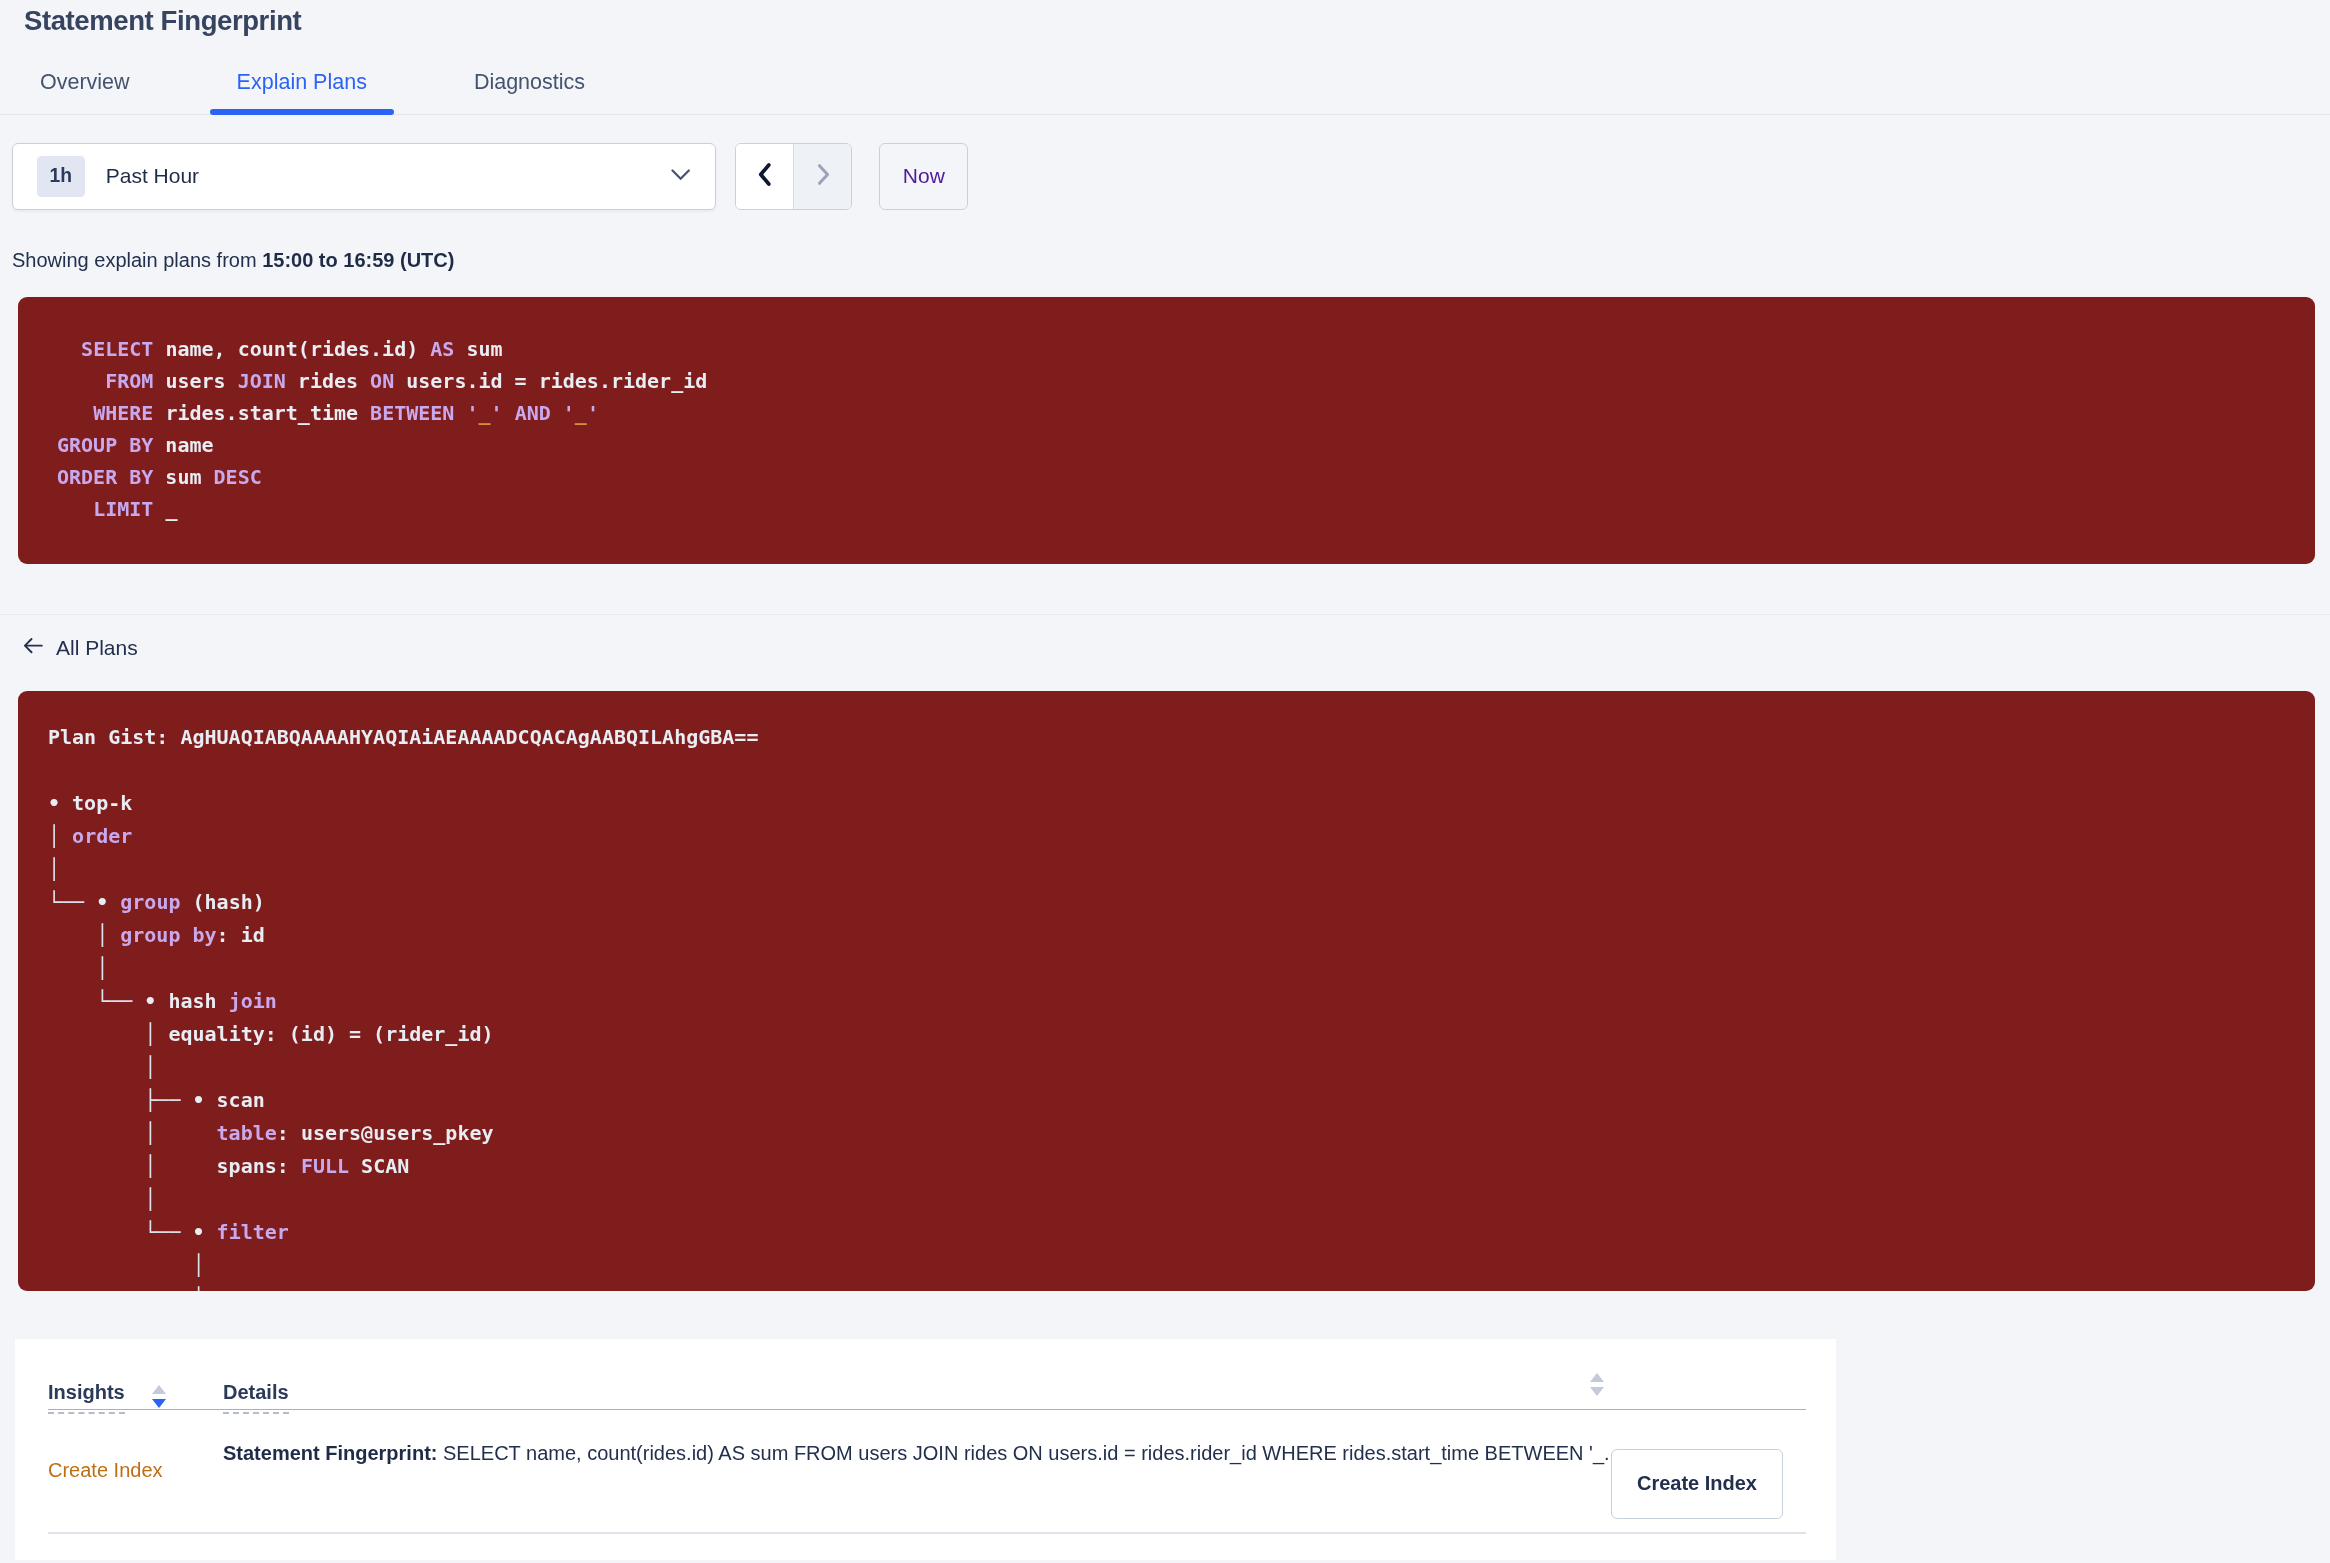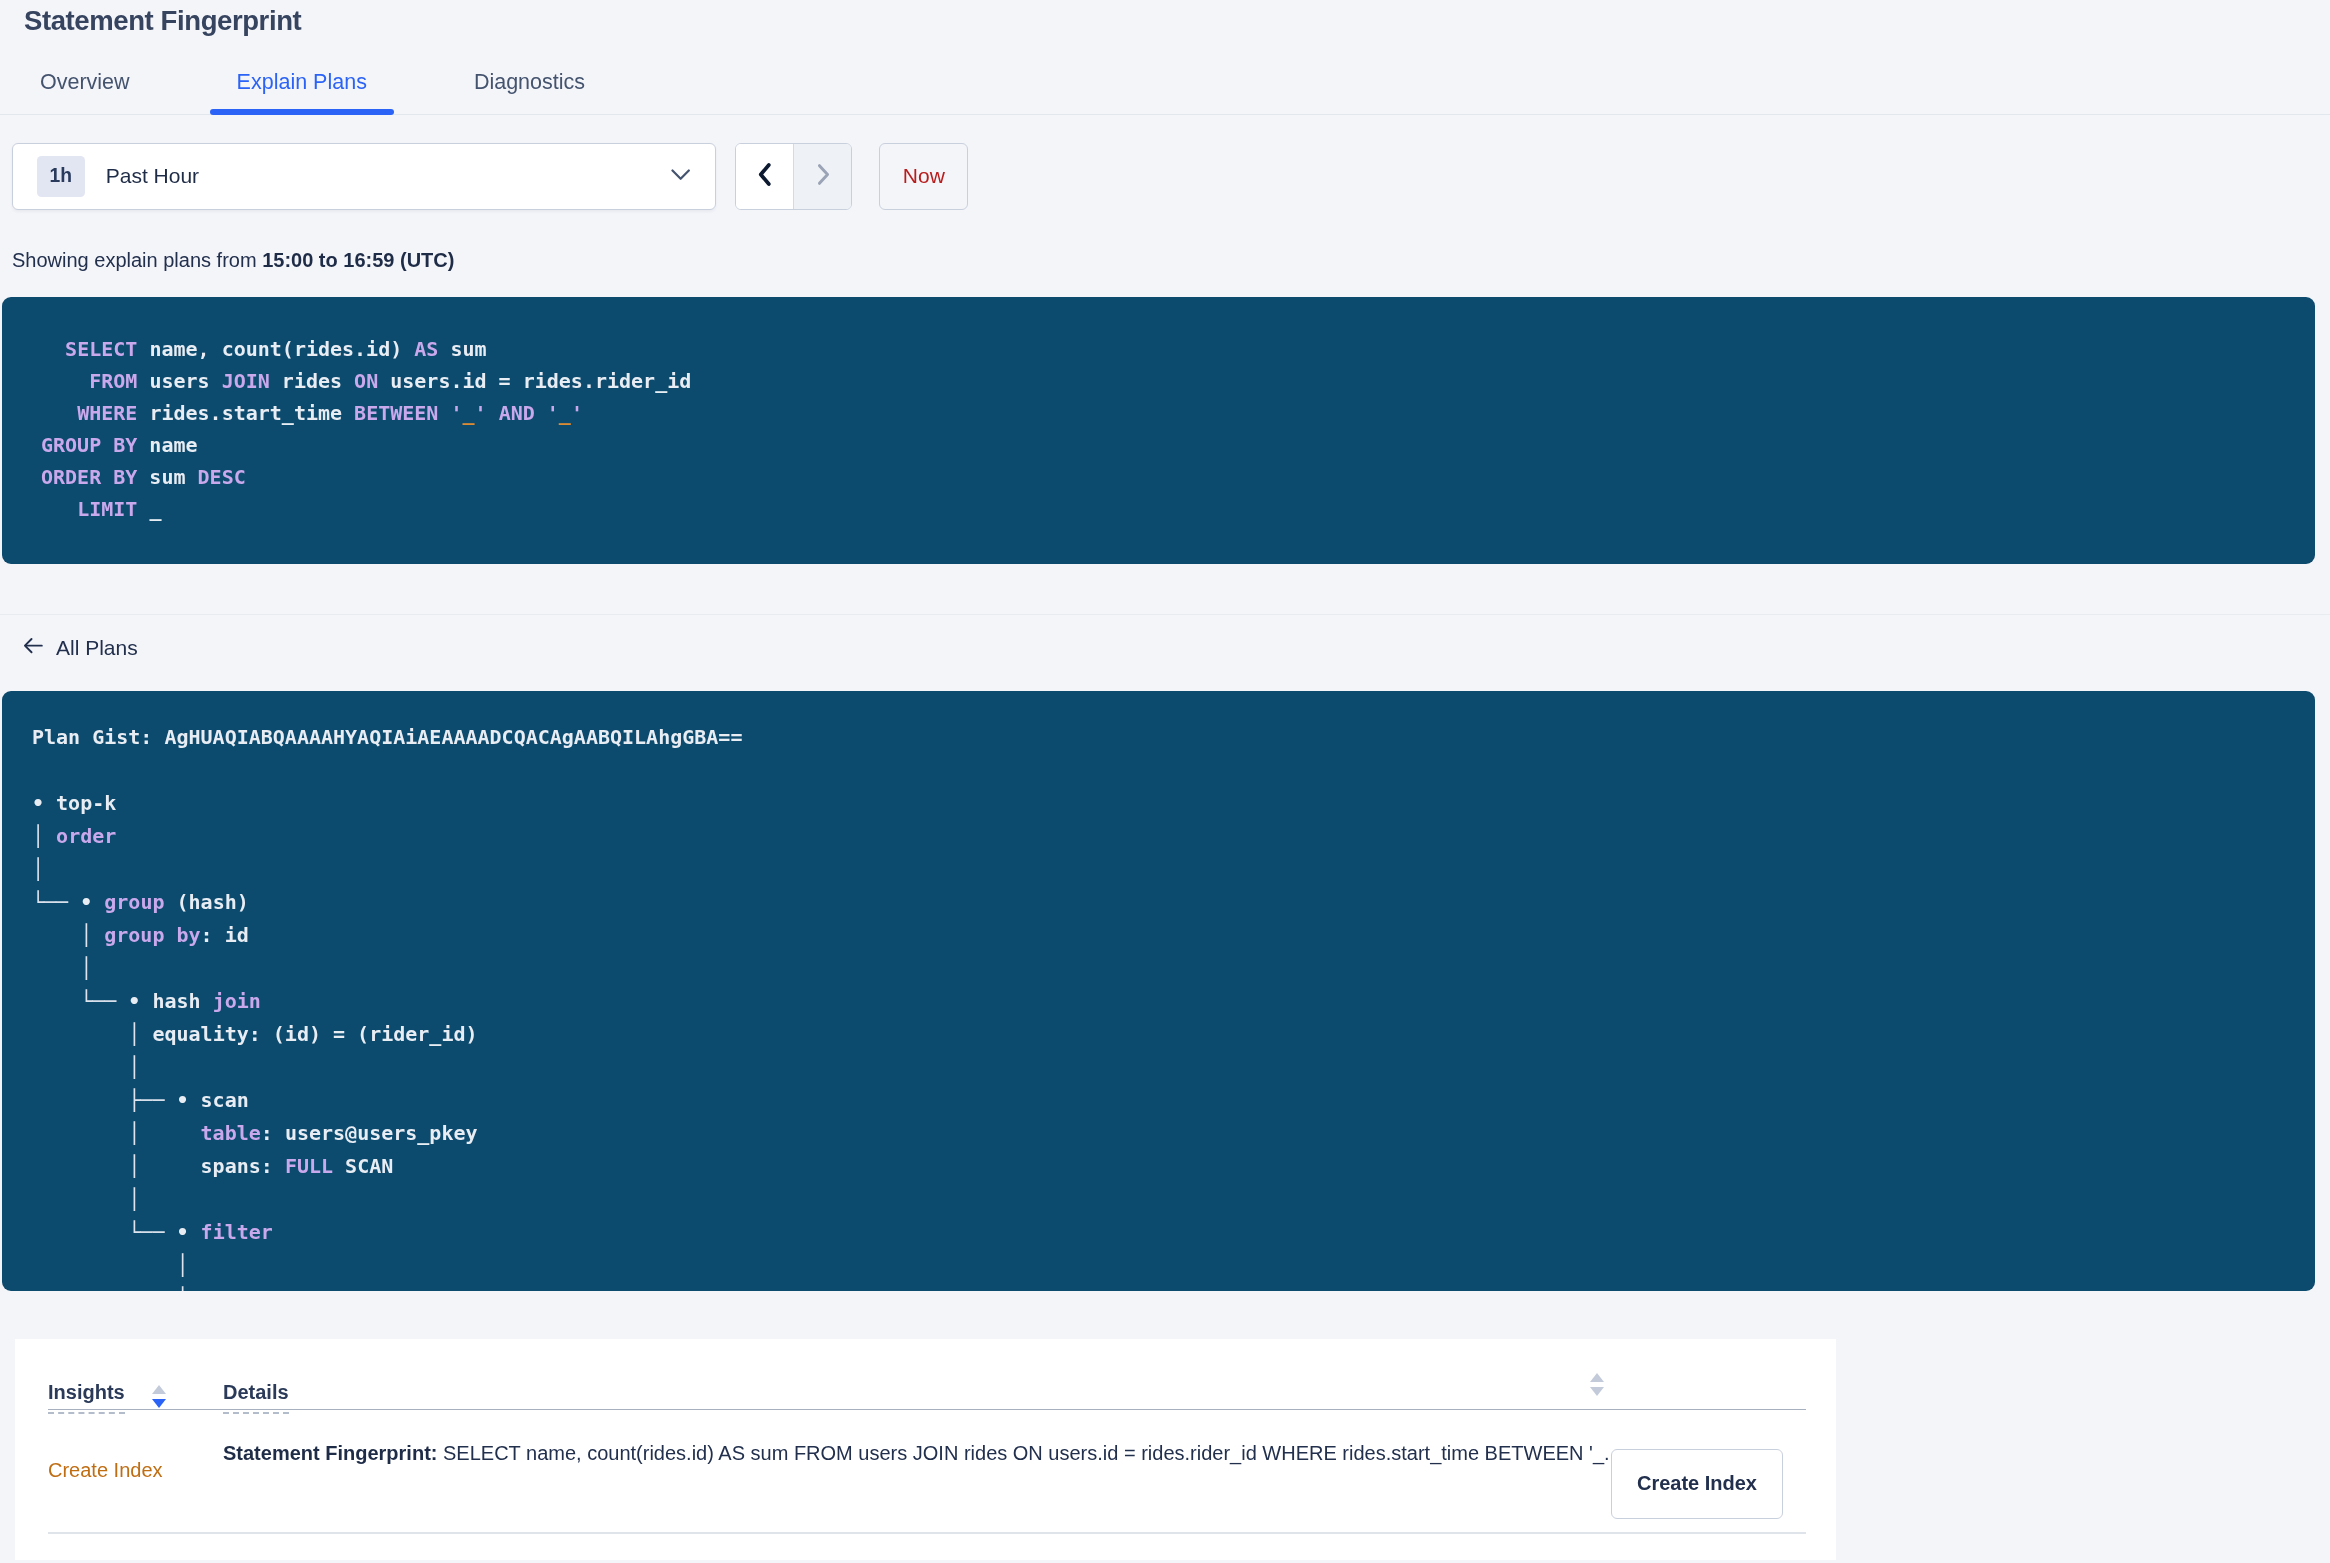--- a/index.html
+++ b/index.html
@@ -79,37 +79,37 @@
     border:none; background:#ffffff; cursor:pointer; padding:0;
   }
   .pager-btn.prev { border-right:1.5px solid #d4dae4; }
   .pager-btn.next { background:#eef1f5; cursor:default; }
   .now-button {
     margin-left:27px;
     width:89px;
     border:1.5px solid #c9d0dd;
     border-radius:6px;
     background:transparent;
-    color:#b91c1c;
+    color:#4c1d95;
     font-size:21px;
     font-family:"Liberation Sans", sans-serif;
     cursor:default;
   }
 
   
   .status-line {
     margin:39px 0 0 12px;
     font-size:20px; color:#22304e;
   }
   .status-line b { font-weight:700; color:#1f2c47; }
 
   
   .code-panel {
-    margin:25px 15px 0 2px;
-    background:#0c4a6e;
+    margin:25px 15px 0 18px;
+    background:#7f1d1d;
     border-radius:9px;
     font-family:"DejaVu Sans Mono", monospace;
     font-weight:bold;
   }
   .code-panel pre {
     margin:0;
     white-space:pre;
     font-family:inherit;
   }
   .sql-panel pre { padding:36px 30px 39px 39px; font-size:20px; line-height:32px; }

